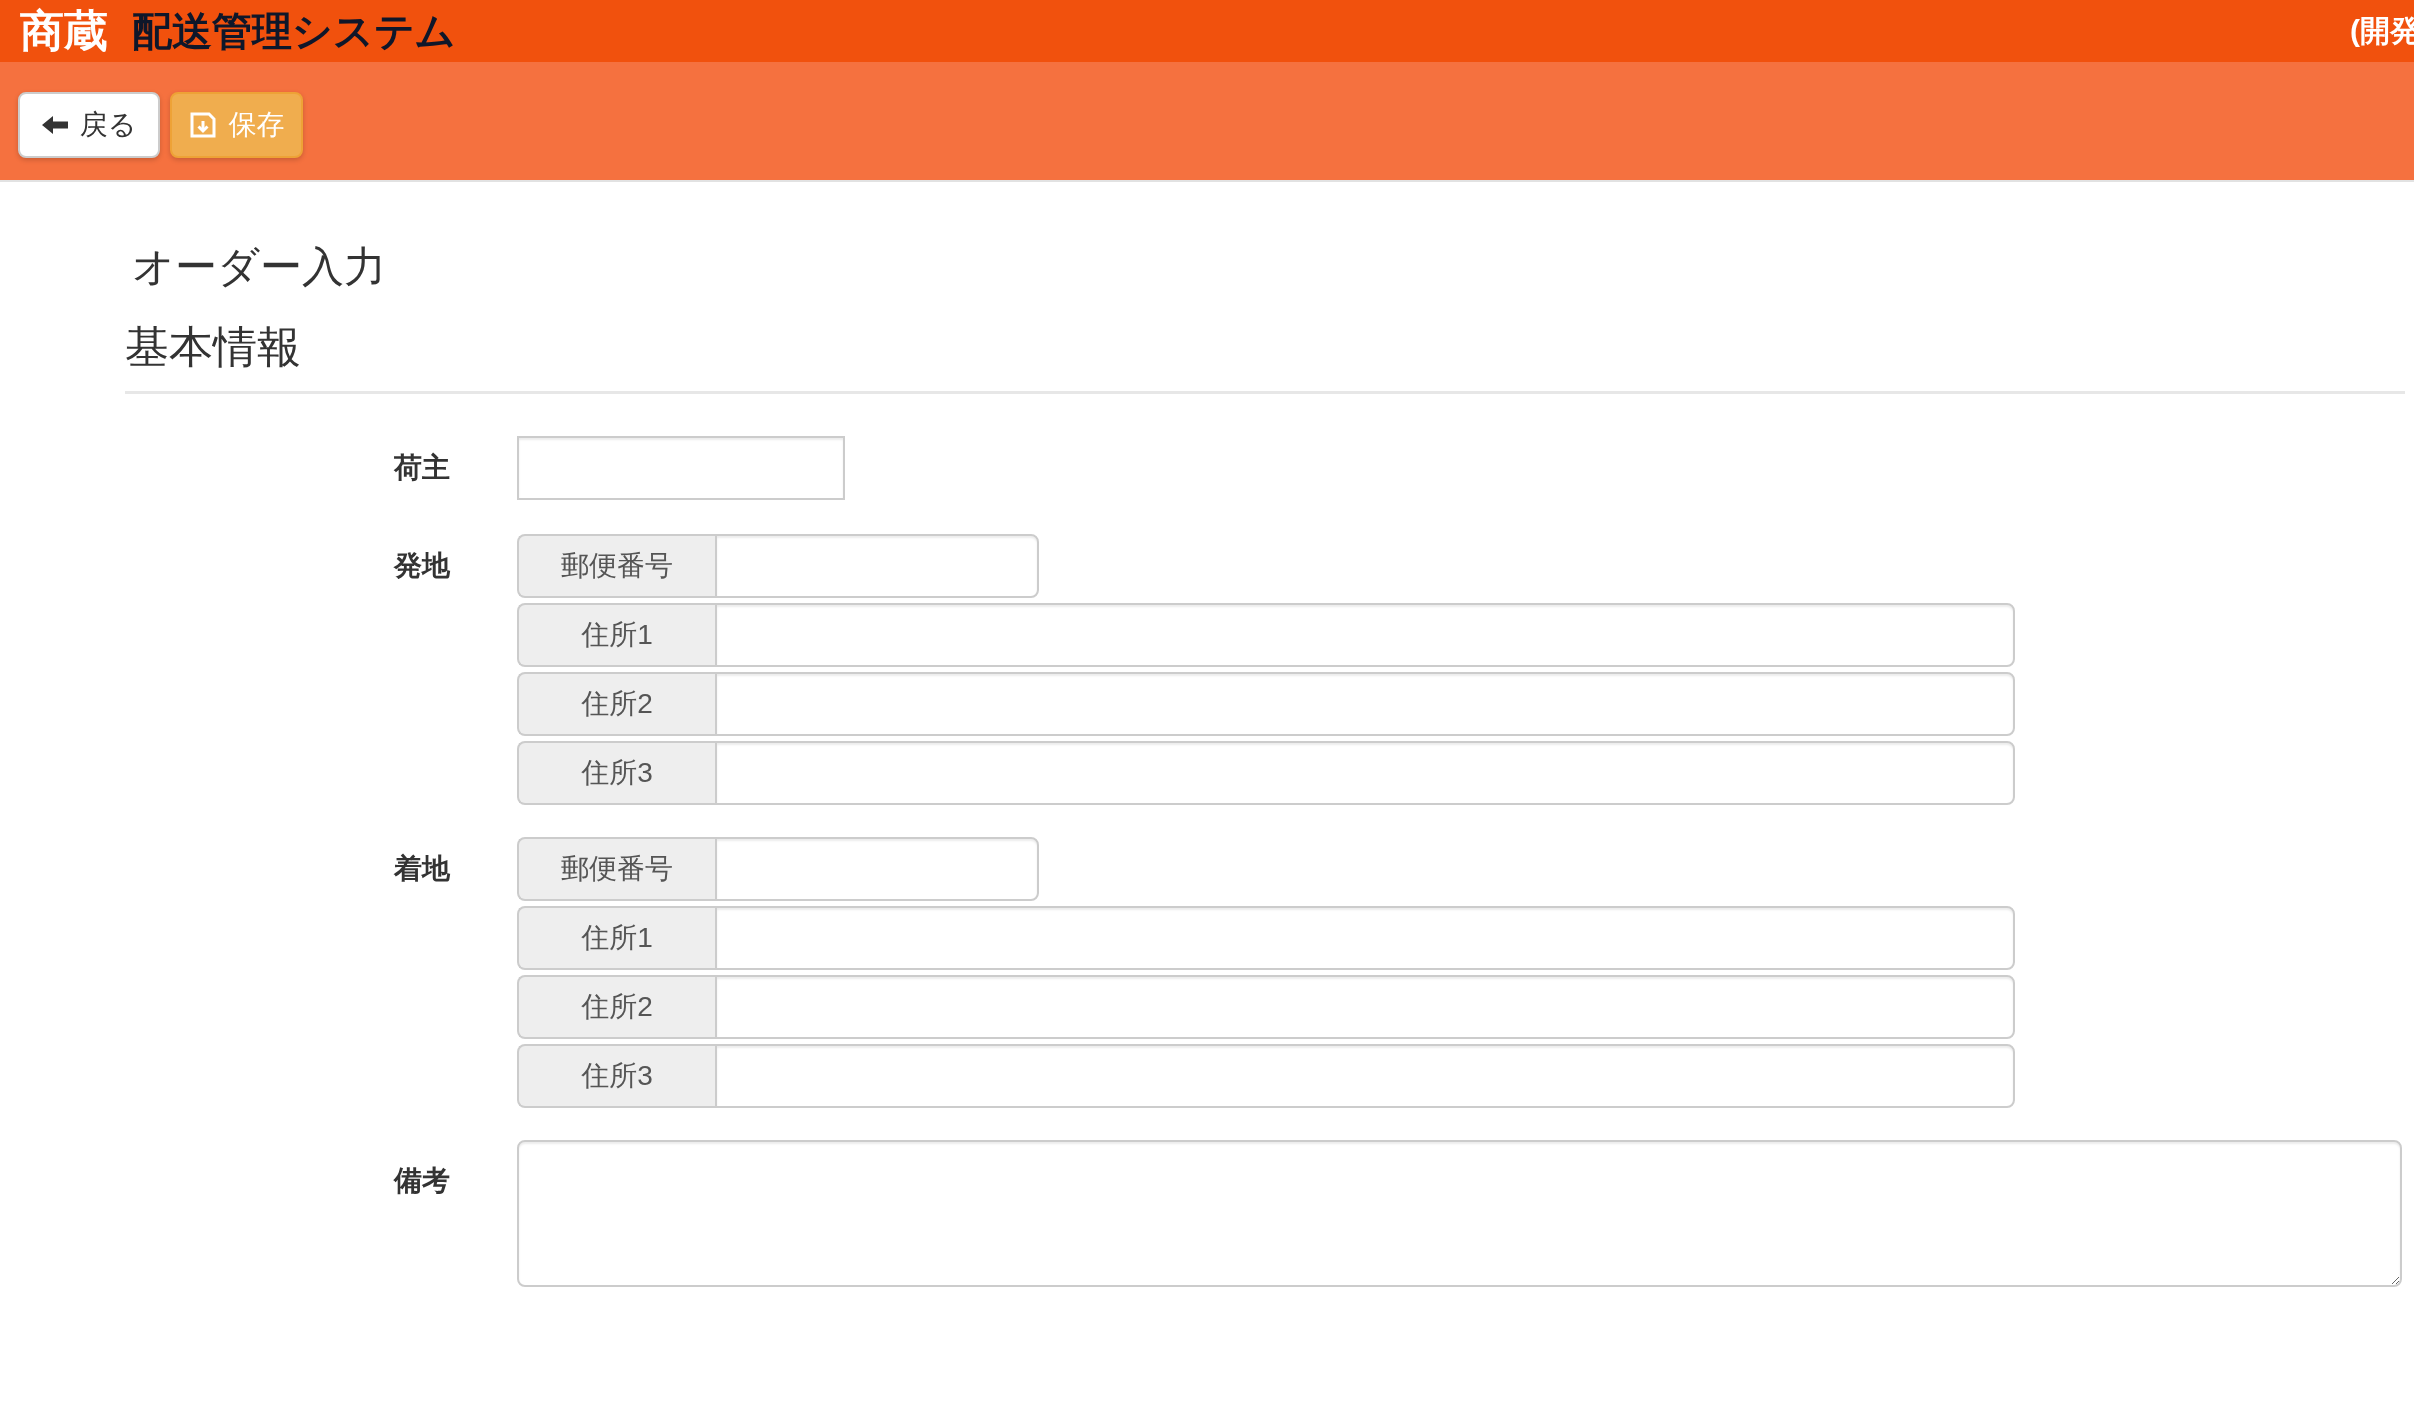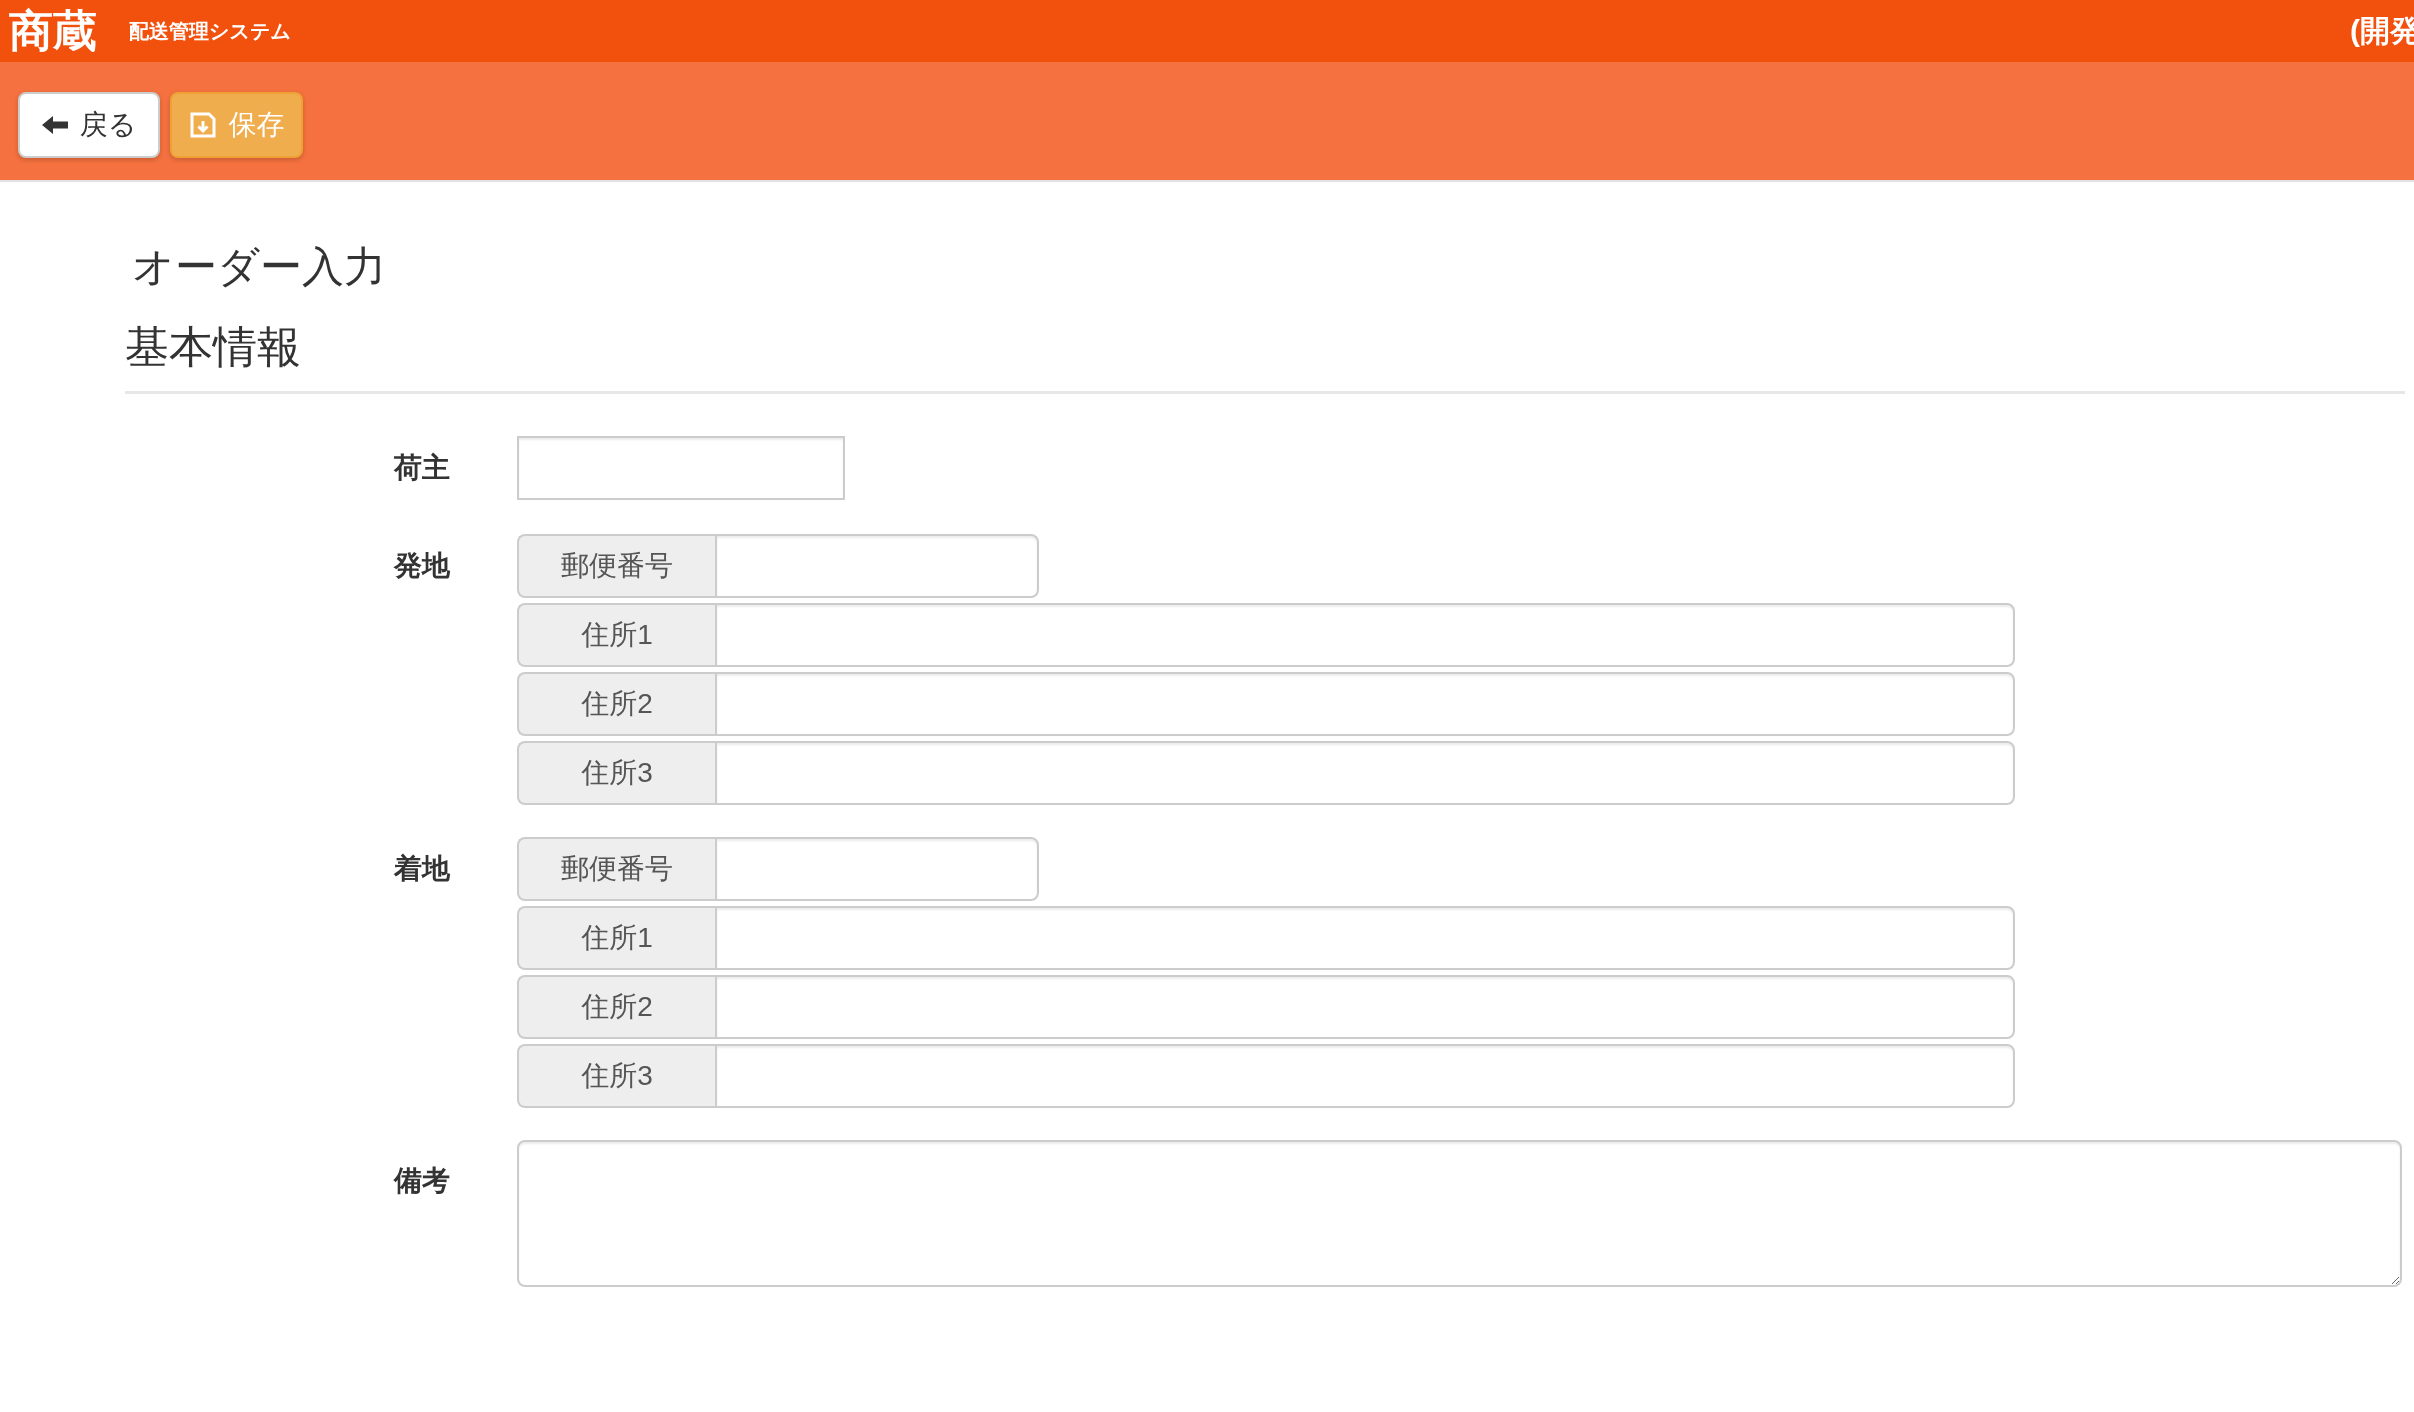--- a/index.html
+++ b/index.html
@@ -10,35 +10,35 @@
     color: #333;
   }
 
   
   .navbar {
     position: relative;
     height: 62px;
     background: #f1510d;
     display: flex;
     align-items: center;
-    padding-left: 9px;
+    padding-left: 20px;
     overflow: hidden;
   }
   .brand {
     color: #fff;
     font-size: 44px;
     font-weight: bold;
     line-height: 1;
     cursor: pointer;
   }
   .app-title {
-    color: #ffffff;
-    font-size: 20px;
-    font-weight: bold;
-    margin-left: 32px;
+    color: #0f172a;
+    font-size: 40px;
+    font-weight: bold;
+    margin-left: 24px;
     line-height: 1;
   }
   .env-label {
     position: absolute;
     left: 2350px;
     top: 50%;
     transform: translateY(-50%);
     color: #fff;
     font-size: 30px;
     font-weight: bold;

